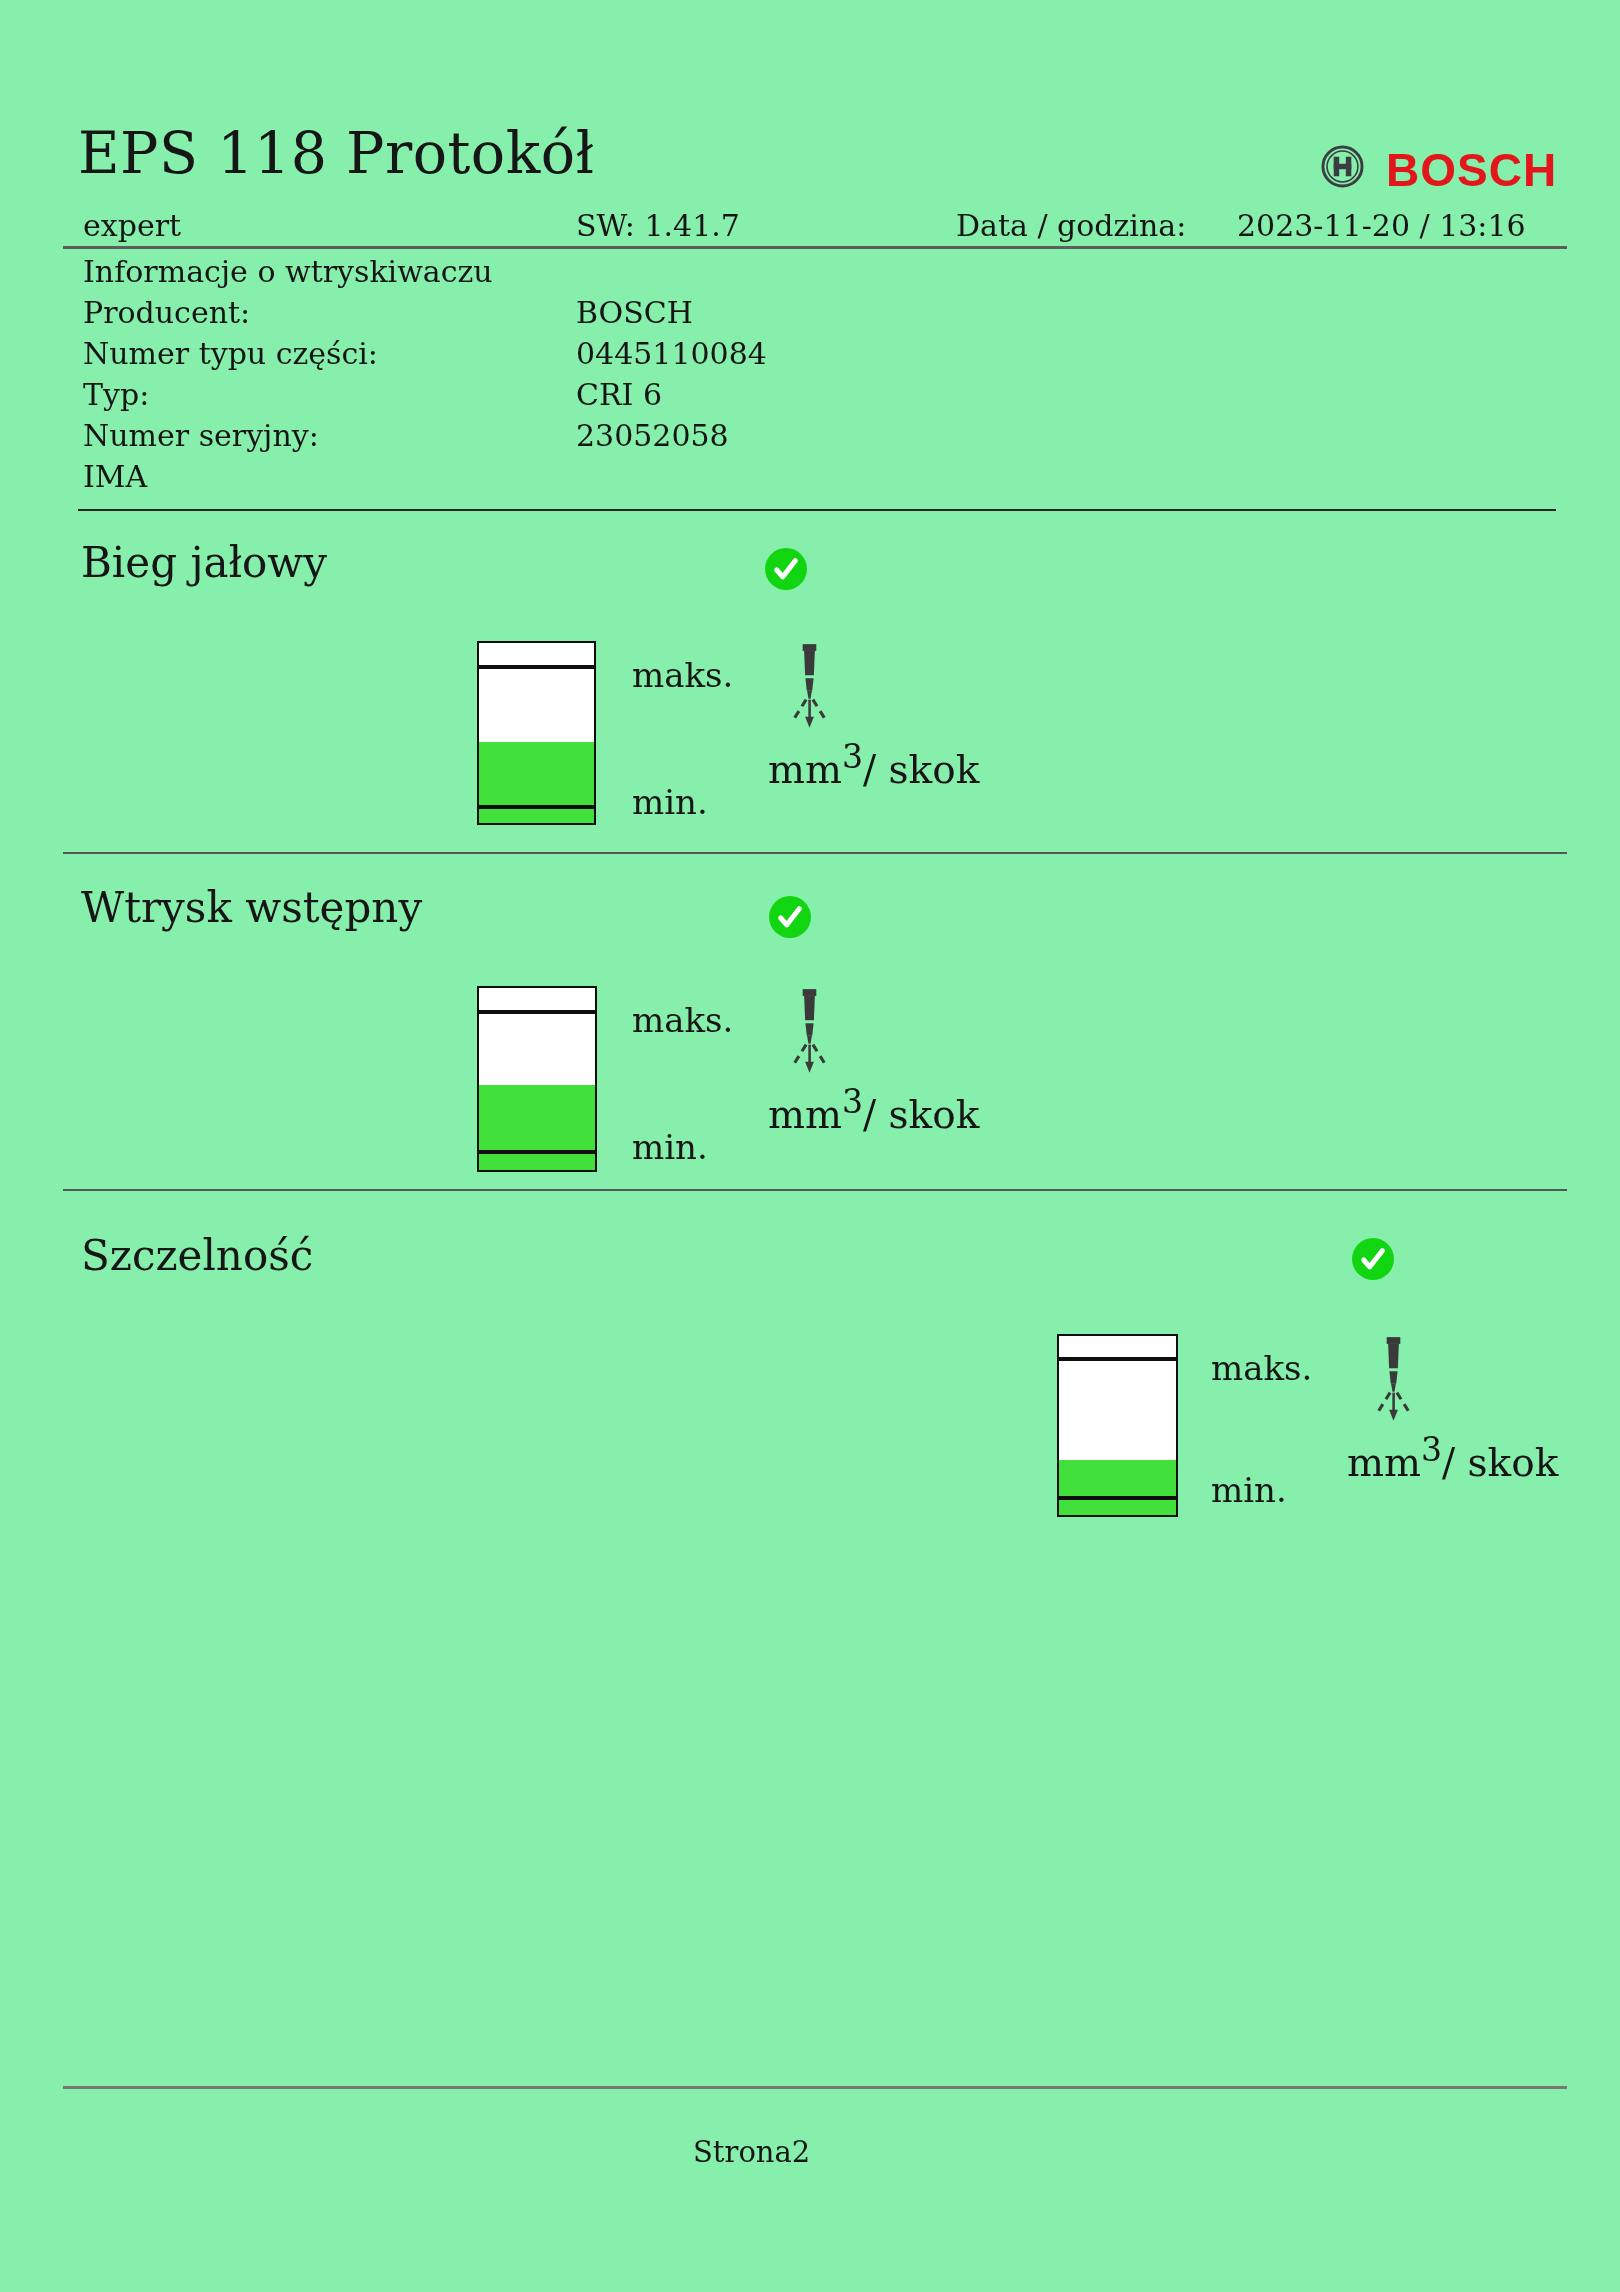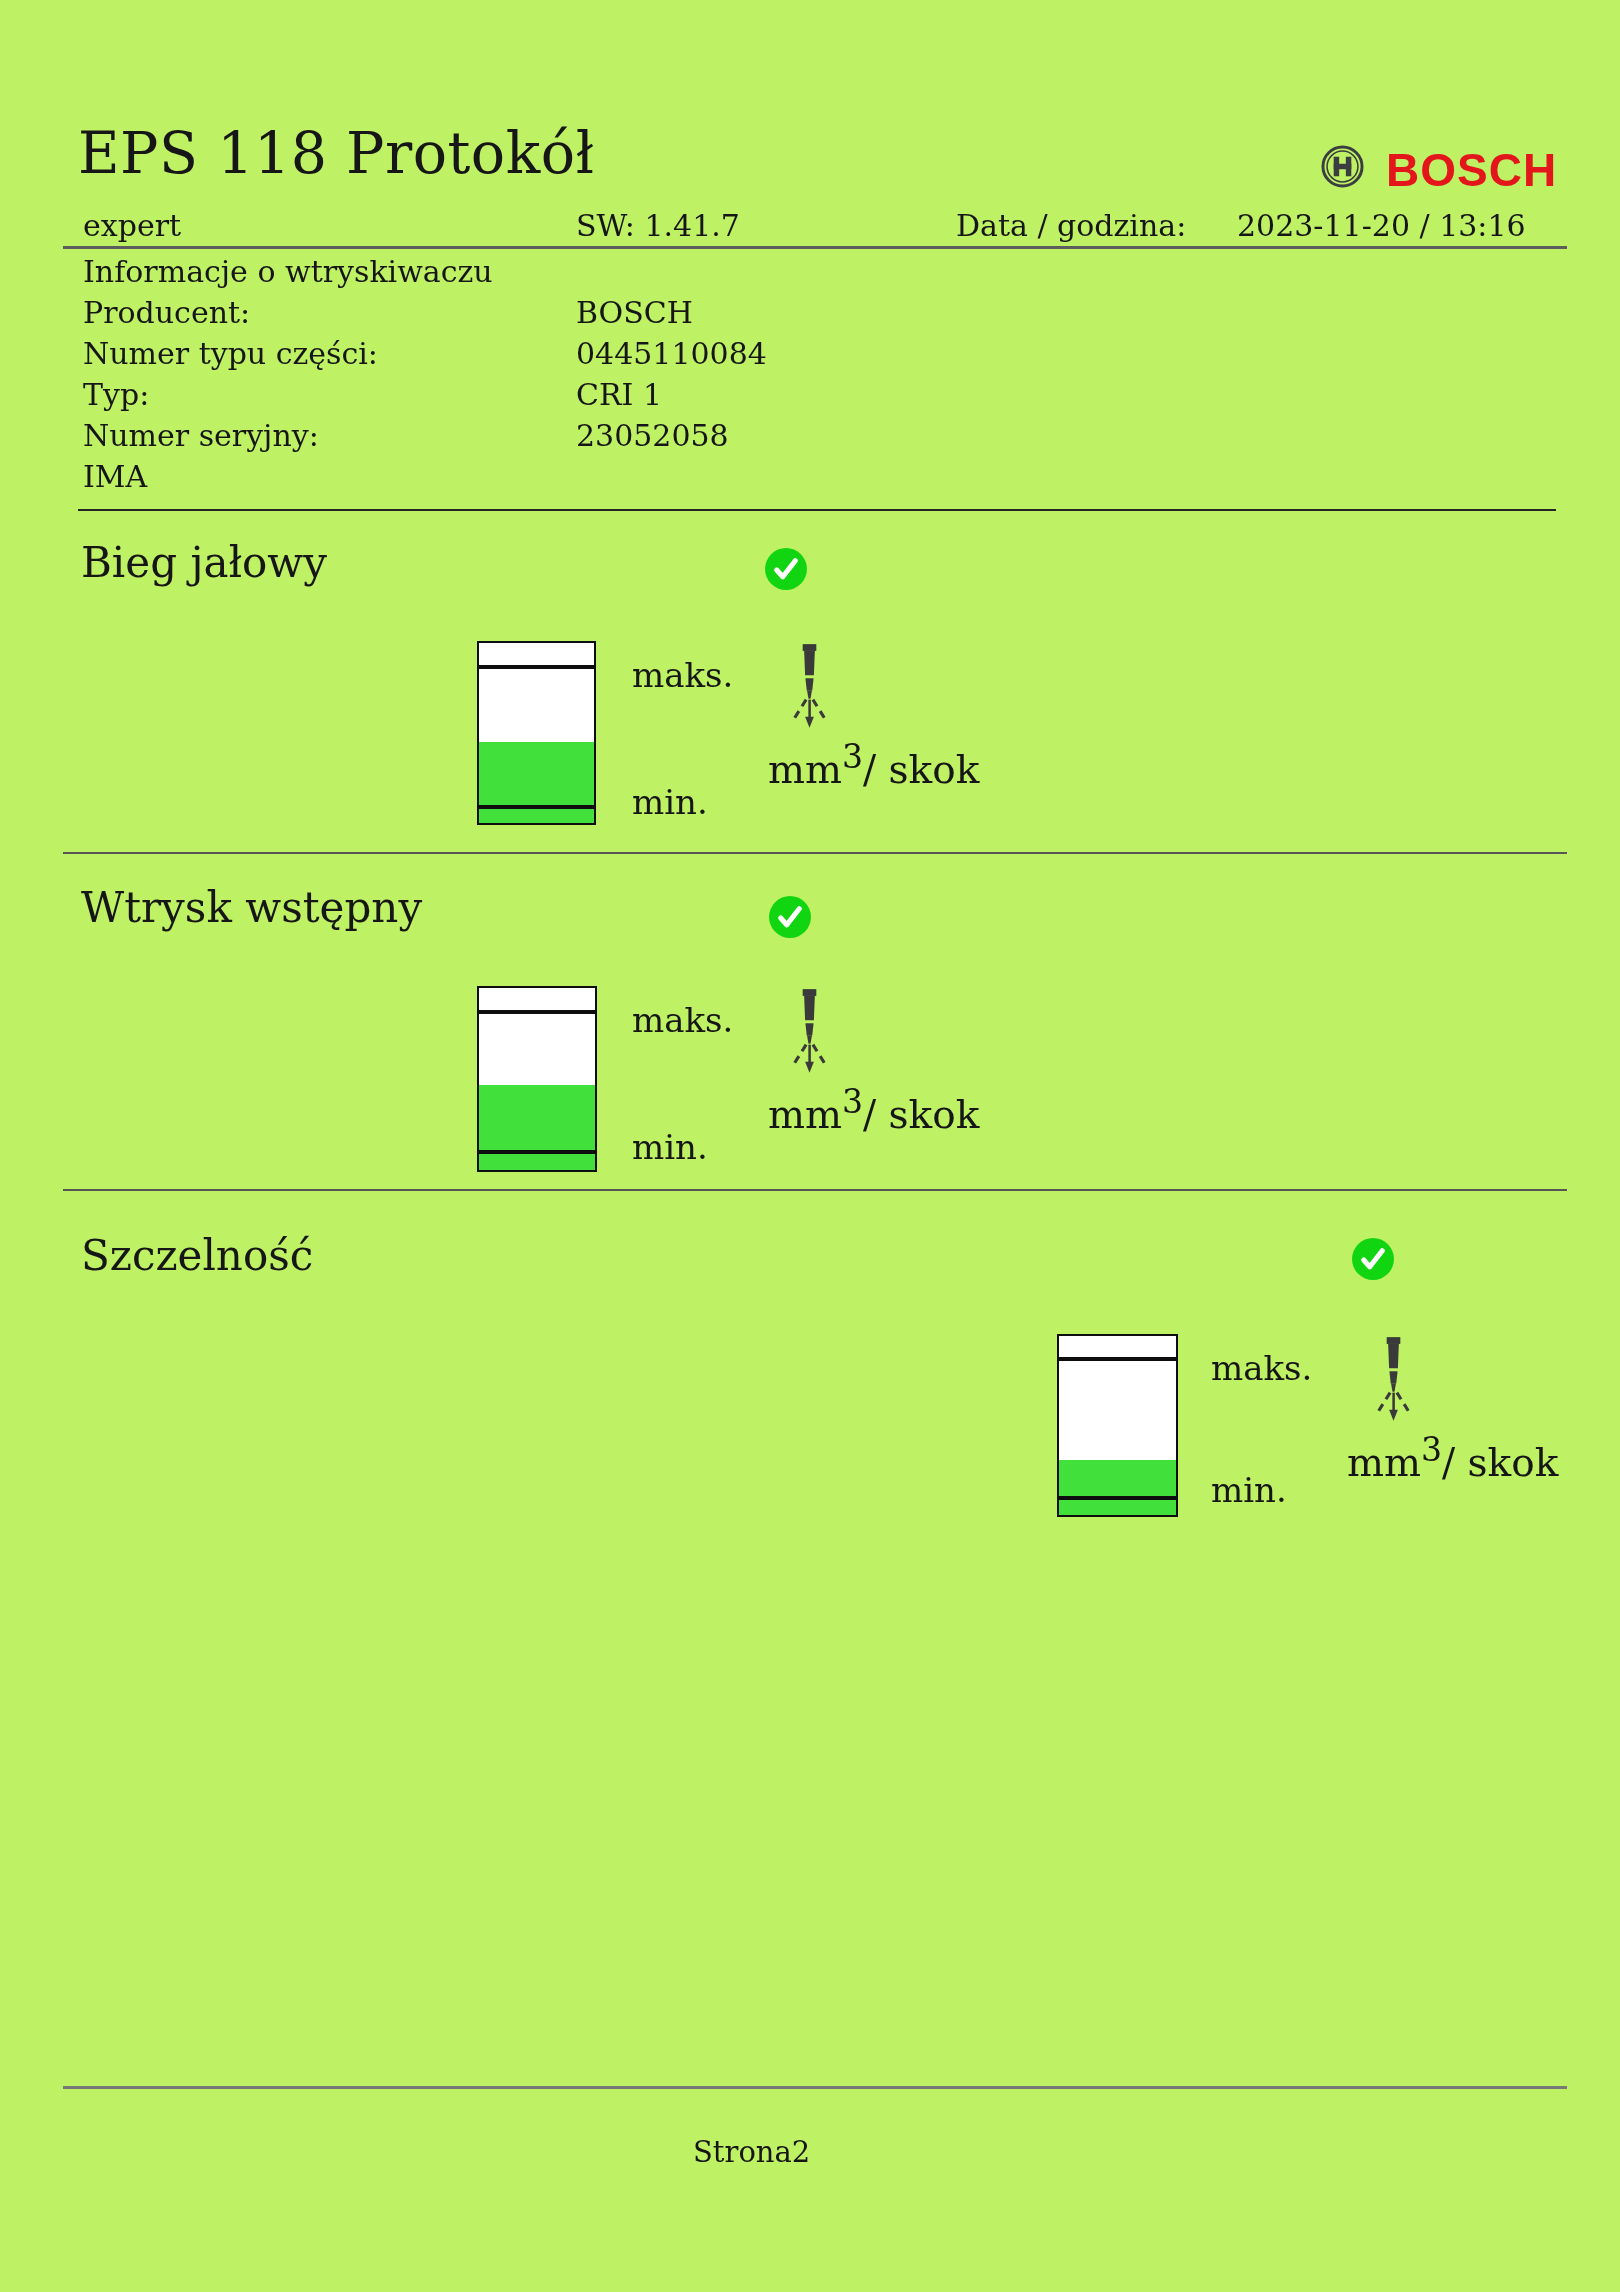--- a/index.html
+++ b/index.html
@@ -1,16 +1,16 @@
 <!DOCTYPE html>
 <html style="--bosch_red: #e2161b; --check_green: #12d512; --fill_green: #41e03a;"><head>
 <meta charset="utf-8">
 <style>
   html,body{margin:0;padding:0;background:#e8e8e8;}
-  .page{position:relative;width:1620px;height:2293px;background:#bef264;overflow:hidden;
+  .page{position:relative;width:1620px;height:2293px;background:#86efac;overflow:hidden;
         font-family:"DejaVu Serif", serif;color:#161616;}
   .abs{position:absolute;}
   .page-title{left:78px;top:120px;font-size:57px;letter-spacing:0.5px;}
   
   .brand-armature{left:1321px;top:145px;width:43px;height:43px;}
   .brand-wordmark{left:1386px;top:143px;font-family:"Liberation Sans",sans-serif;
                   font-weight:700;font-size:46px;letter-spacing:1px;color:var(--bosch_red);}
   
   .meta{top:208px;font-size:30px;}
   .meta-profile{left:83px;} .meta-sw{left:576px;}
@@ -84,21 +84,21 @@
     <div class="info-row">
       <span>Producent:</span>
       <span class="info-value">BOSCH</span>
     </div>
     <div class="info-row">
       <span>Numer typu części:</span>
       <span class="info-value">0445110084</span>
     </div>
     <div class="info-row">
       <span>Typ:</span>
-      <span class="info-value">CRI 1</span>
+      <span class="info-value">CRI 6</span>
     </div>
     <div class="info-row">
       <span>Numer seryjny:</span>
       <span class="info-value">23052058</span>
     </div>
     <div class="info-row">
       <span>IMA</span>
       <span class="info-value"></span>
     </div>
   </div>

